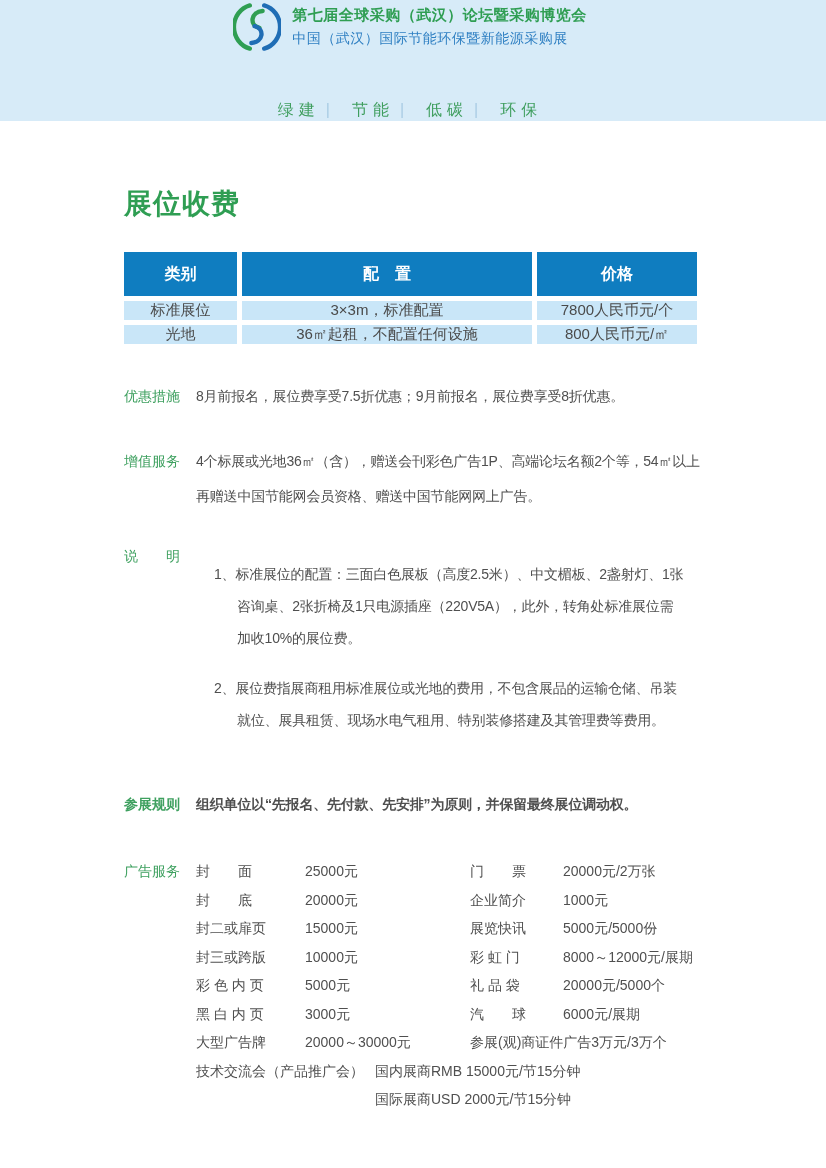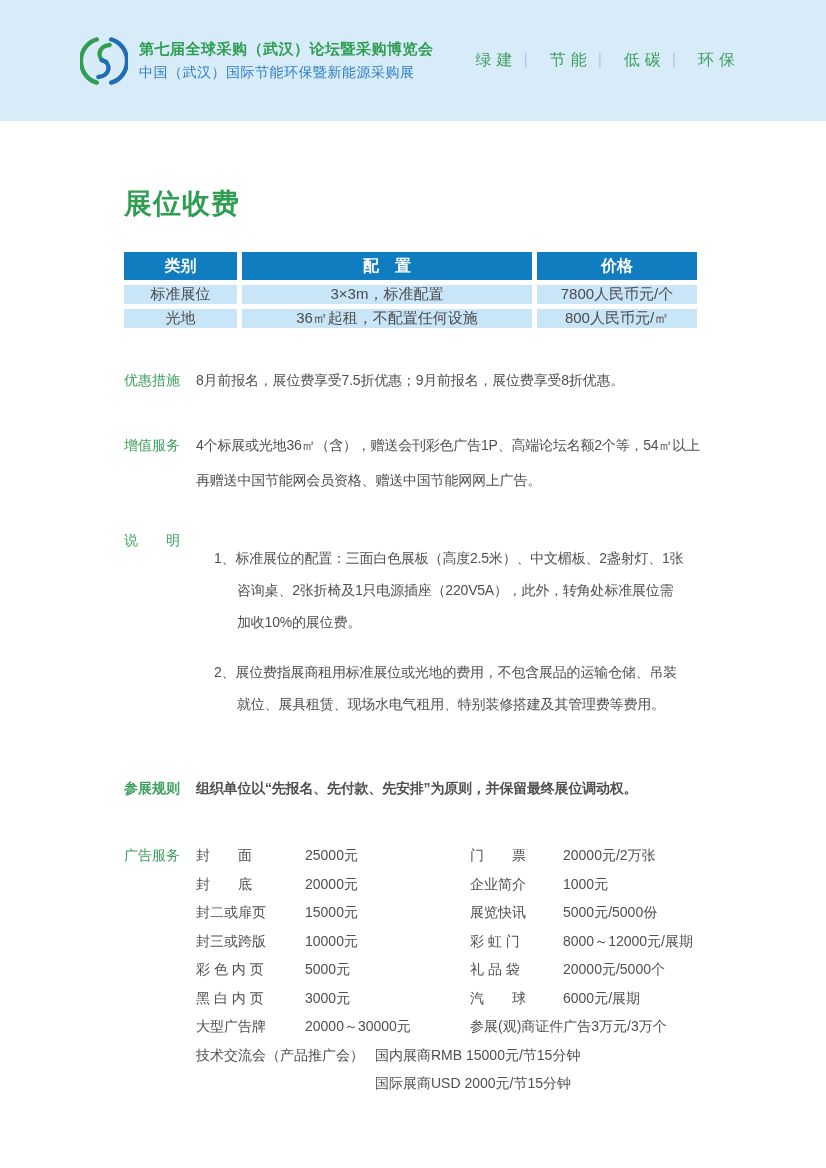--- a/index.html
+++ b/index.html
@@ -12,20 +12,21 @@
     overflow: hidden;
   }
   
   .topbar {
     height: 121px;
     background: #d7ebf8;
     display: flex;
     align-items: center;
     justify-content: space-between;
     padding: 0 86px 0 80px;
+    flex-direction: column;
   }
   .brand { display: flex; align-items: center; gap: 11px; }
   .logo svg { display: block; }
   .brand-line1 {
     color: #2f9e53; font-weight: bold; font-size: 15px; letter-spacing: 0.5px;
   }
   .brand-line2 {
     color: #2e7fc2; font-size: 14px; margin-top: 5px; letter-spacing: 0.5px;
   }
   .tags { display: flex; align-items: center; color: #3f9e5e; font-size: 16px; gap: 12px; }
@@ -39,21 +40,21 @@
   }
   
   .content { padding: 64px 124px 0 124px; }
   .page-title {
     color: #2f9e53; font-size: 28px; font-weight: bold;
     margin: 0 0 24px 0; letter-spacing: 1px;
   }
   table.fee { border-collapse: separate; border-spacing: 5px; margin-left: -5px; table-layout: fixed; }
   table.fee th {
     background: #0f7dc0; color: #ffffff; font-size: 16px; font-weight: bold;
-    height: 28px; text-align: center; padding: 0;
+    height: 44px; text-align: center; padding: 0;
   }
   table.fee td {
     background: #c9e6f8; color: #4a4a4a; font-size: 15px;
     height: 18px; text-align: center; padding: 0;
   }
   .col-cat { width: 113px; } .col-cfg { width: 290px; } .col-price { width: 160px; }
   
   .section { display: flex; margin-top: 30px; font-size: 14px; line-height: 35px; }
   .sec-label {
     width: 72px; flex-shrink: 0;

